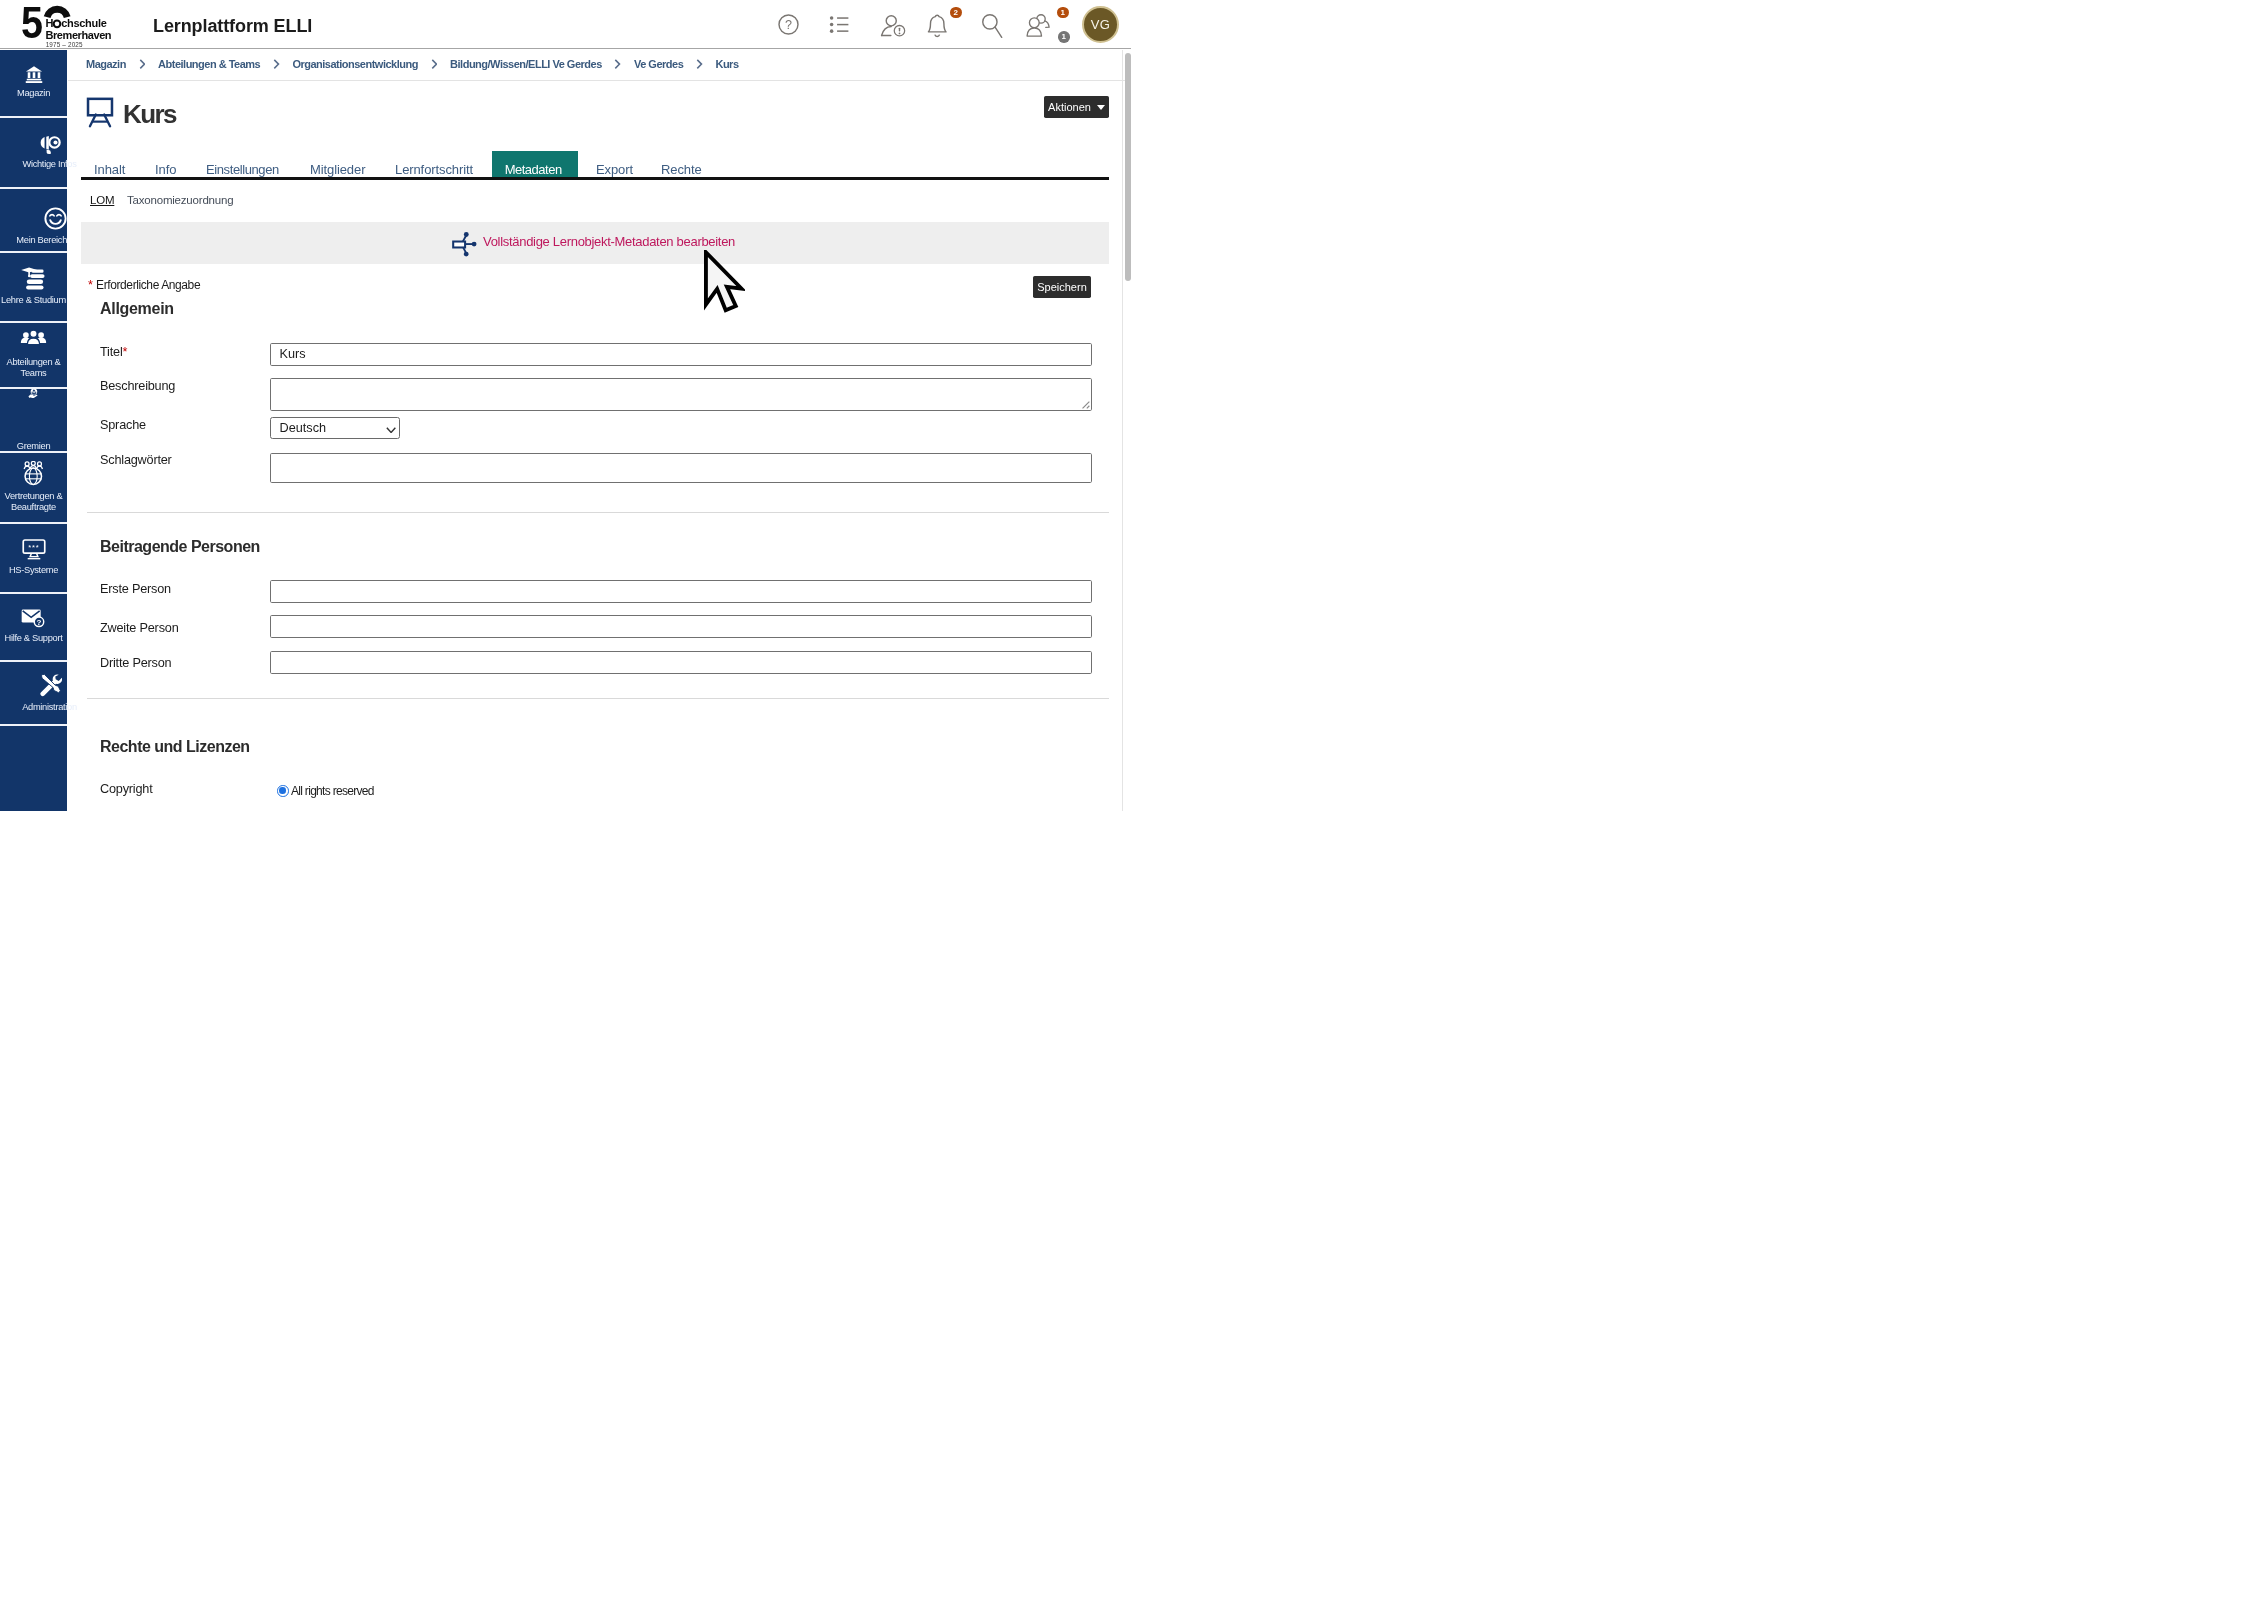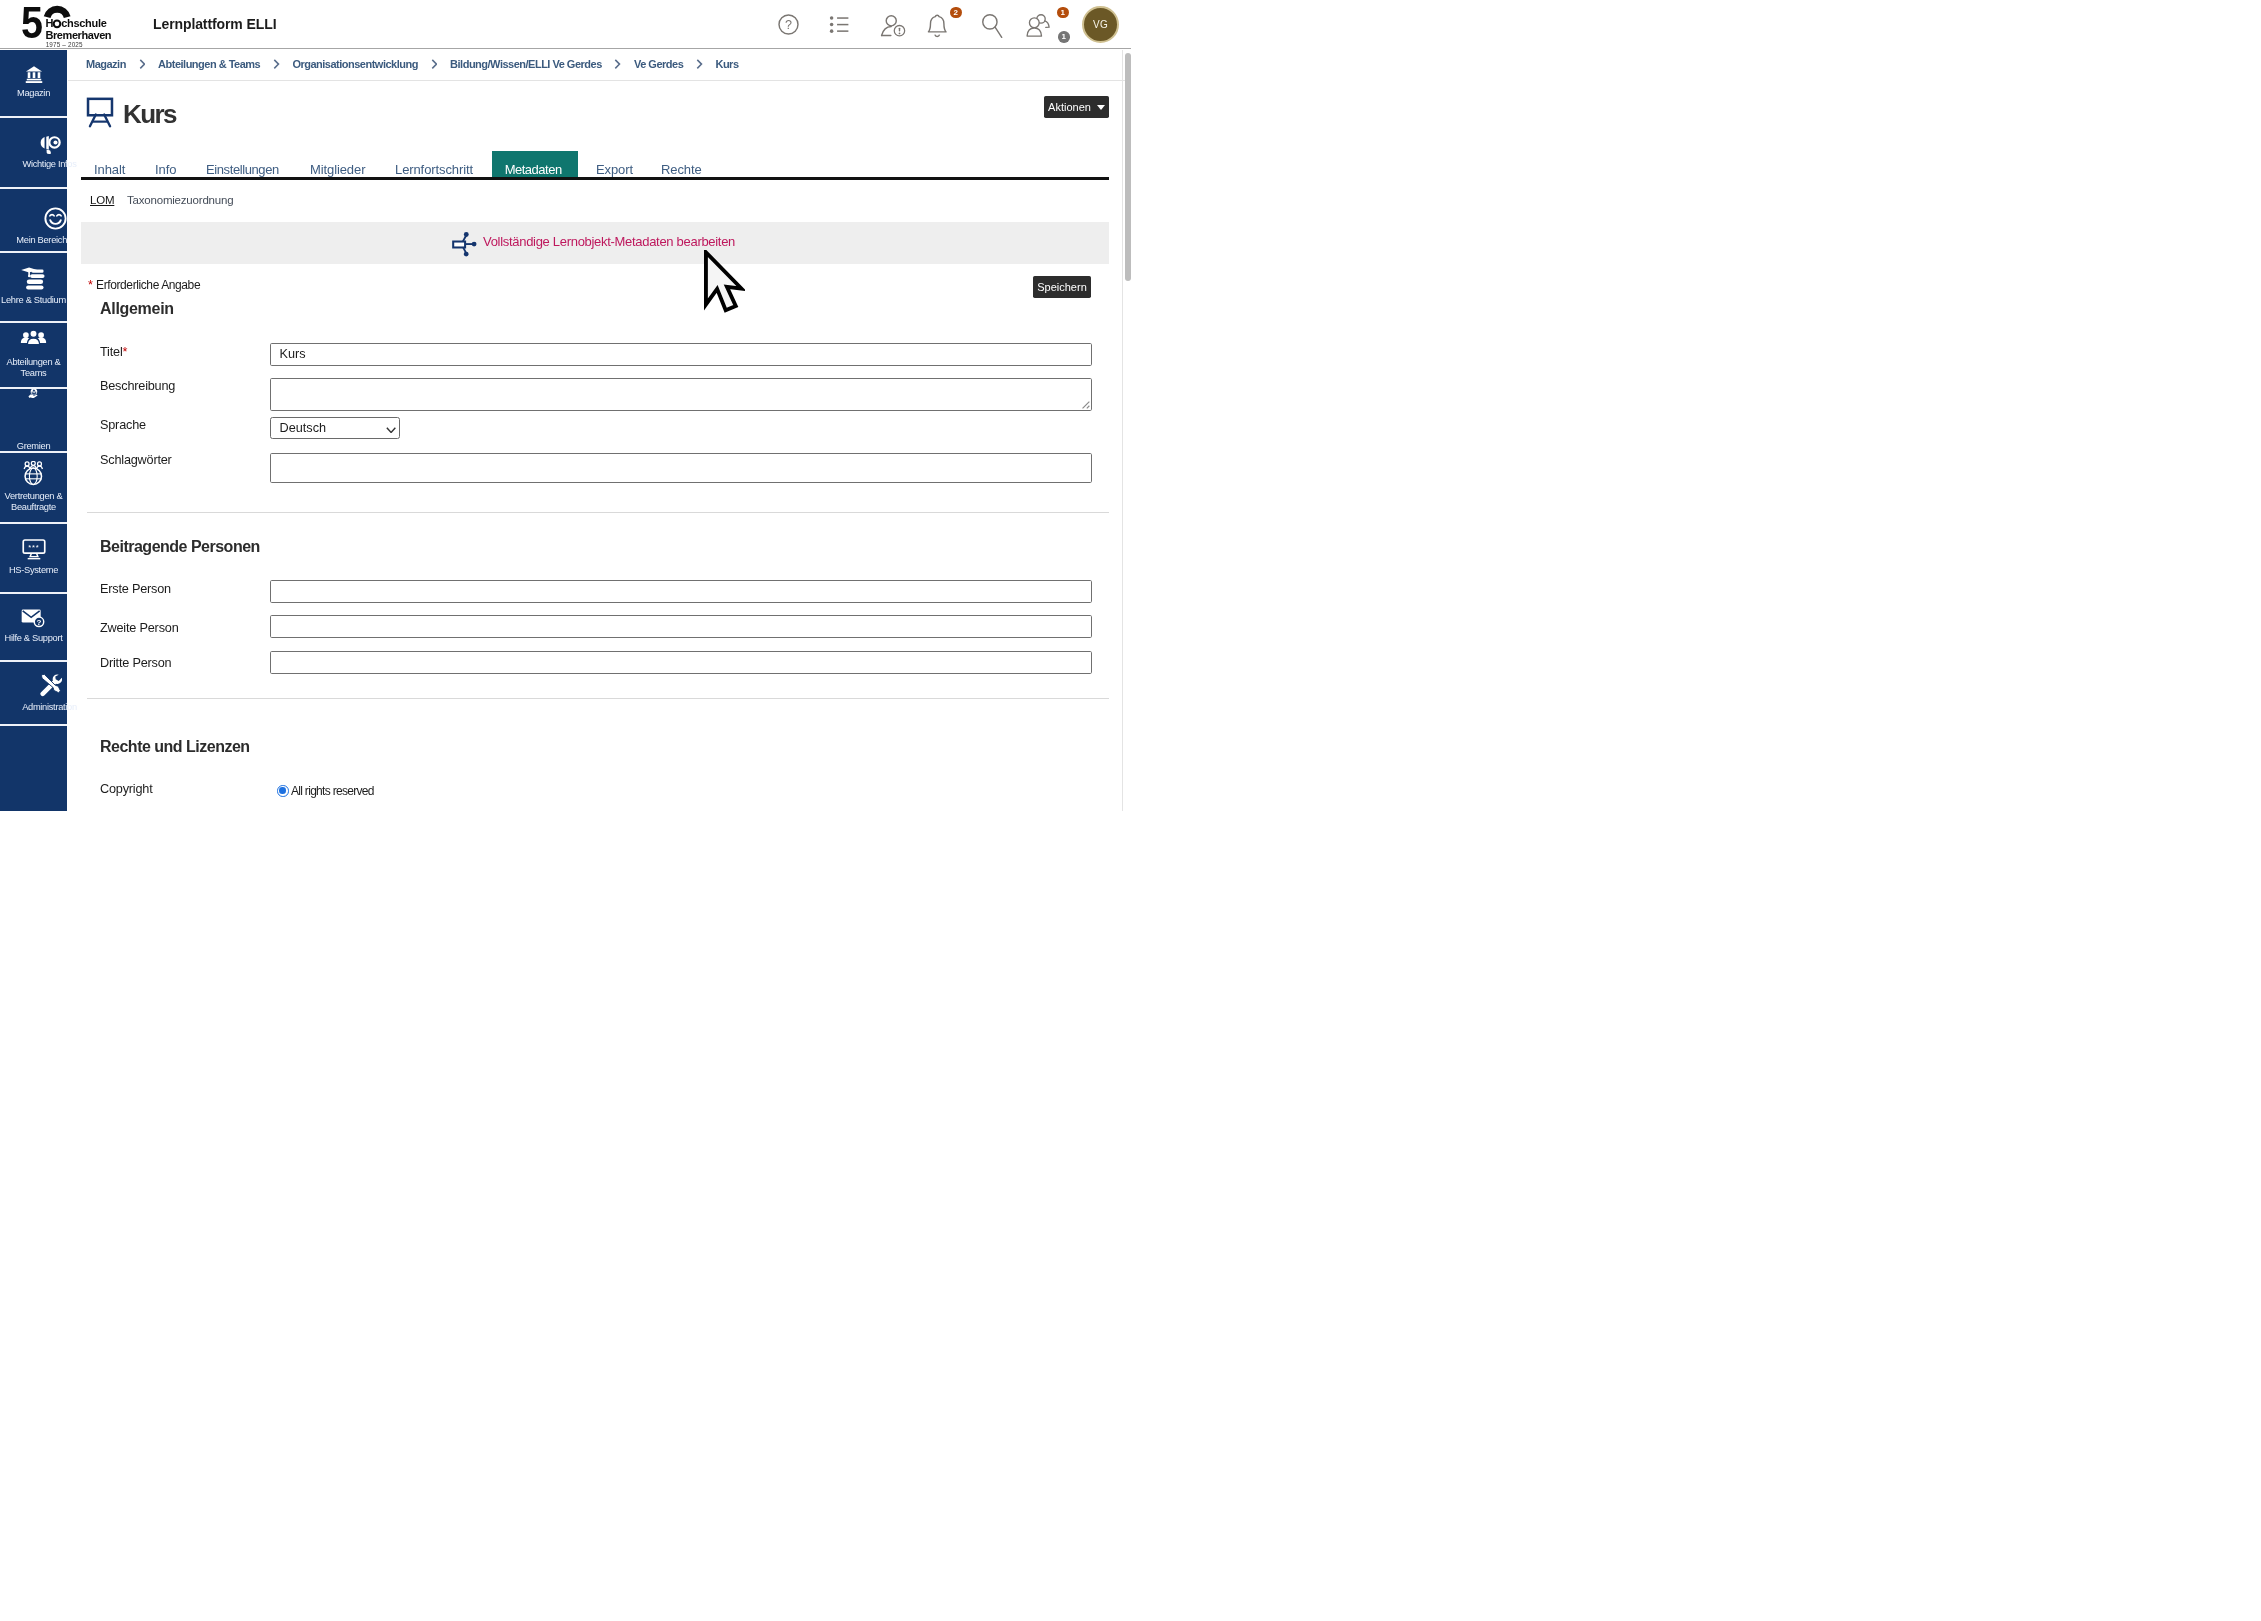--- a/index.html
+++ b/index.html
@@ -3,21 +3,21 @@
 <meta charset="utf-8">
 <title>Kurs</title>
 <style>
 * { margin:0; padding:0; box-sizing:border-box; }
 html,body { width:1131px; height:811px; overflow:hidden; background:#fff;
   font-family:"Liberation Sans", sans-serif; }
 .abs { position:absolute; }
 
 #header { position:absolute; left:0; top:0; width:1131px; height:49px; background:#fff;
   border-bottom:0.8px solid #a6a6a6; z-index:5; }
-#elli { position:absolute; left:153px; top:16px; font-size:14px; font-weight:bold;
+#elli { position:absolute; left:153px; top:16px; font-size:18px; font-weight:bold;
   color:#1c1c1c; letter-spacing:-0.1px; }
 
 #sidebar { position:absolute; left:0; top:50px; width:67px; height:761px; background:#123569; }
 .sbitem { position:absolute; left:0; width:67px; display:flex; flex-direction:column;
   align-items:center; justify-content:center; color:#e7eefa; text-align:center; }
 .sbitem .lbl { font-size:9.3px; line-height:11.5px; letter-spacing:-0.3px; margin-top:5.1px;
   white-space:nowrap; }
 .sbsep { position:absolute; left:0; width:67px; height:1.7px; background:#eef2f9; }
 
 #bc { position:absolute; left:68px; top:50px; width:1063px; height:31px;
@@ -110,21 +110,21 @@
     <line x1="16.8" y1="16.8" x2="24.7" y2="29" stroke="#7a7672" stroke-width="1.7" stroke-linecap="round"></line>
   </svg>
   <svg class="abs" style="left:1026px;top:12px" width="27" height="26" viewBox="0 0 32 31">
     <circle cx="17.8" cy="8.3" r="5" fill="none" stroke="#7a7672" stroke-width="1.6"></circle>
     <path d="M 22.3 10.6 c 3.4 1.3 4.9 4 5.1 7.4 l -3.9 0.3" fill="none" stroke="#7a7672" stroke-width="1.6" stroke-linecap="round"></path>
     <circle cx="9.8" cy="12.8" r="5.8" fill="#fff" stroke="#7a7672" stroke-width="1.6"></circle>
     <path d="M 1.2 28.7 c 0.4 -6.4 3.8 -9.6 8.6 -9.6 c 4.8 0 8.2 3.2 8.6 9.6 Z" fill="#fff" stroke="#7a7672" stroke-width="1.6" stroke-linejoin="round"></path>
   </svg>
   <div class="abs" style="left:1082px;top:6px;width:37px;height:37px;border-radius:50%;
     background:#6b5826;border:2.1px solid #cfc091;display:flex;align-items:center;
-    justify-content:center;color:#f7f4ea;font-size:10px;letter-spacing:0.4px;">VG</div>
+    justify-content:center;color:#f7f4ea;font-size:13px;letter-spacing:0.4px;">VG</div>
 
   <div class="abs" style="left:950px;top:6.8px;width:11.5px;height:11.5px;border-radius:50%;background:#b44d0c;color:#fff;font-size:8px;font-weight:bold;display:flex;align-items:center;justify-content:center;">2</div>
   <div class="abs" style="left:1057px;top:6.8px;width:11.5px;height:11.5px;border-radius:50%;background:#b44d0c;color:#fff;font-size:8px;font-weight:bold;display:flex;align-items:center;justify-content:center;">1</div>
   <div class="abs" style="left:1058px;top:31px;width:11.5px;height:11.5px;border-radius:50%;background:#757575;color:#fff;font-size:8px;font-weight:bold;display:flex;align-items:center;justify-content:center;">1</div>
 </div>
 
 <div id="sidebar">
     <div class="sbitem" style="top: 0px; height: 66px;">
       <svg width="18" height="17" viewBox="0 0 21 20">
  <polygon points="10.5,0.4 20,6.6 1,6.6" fill="#fff"></polygon>

